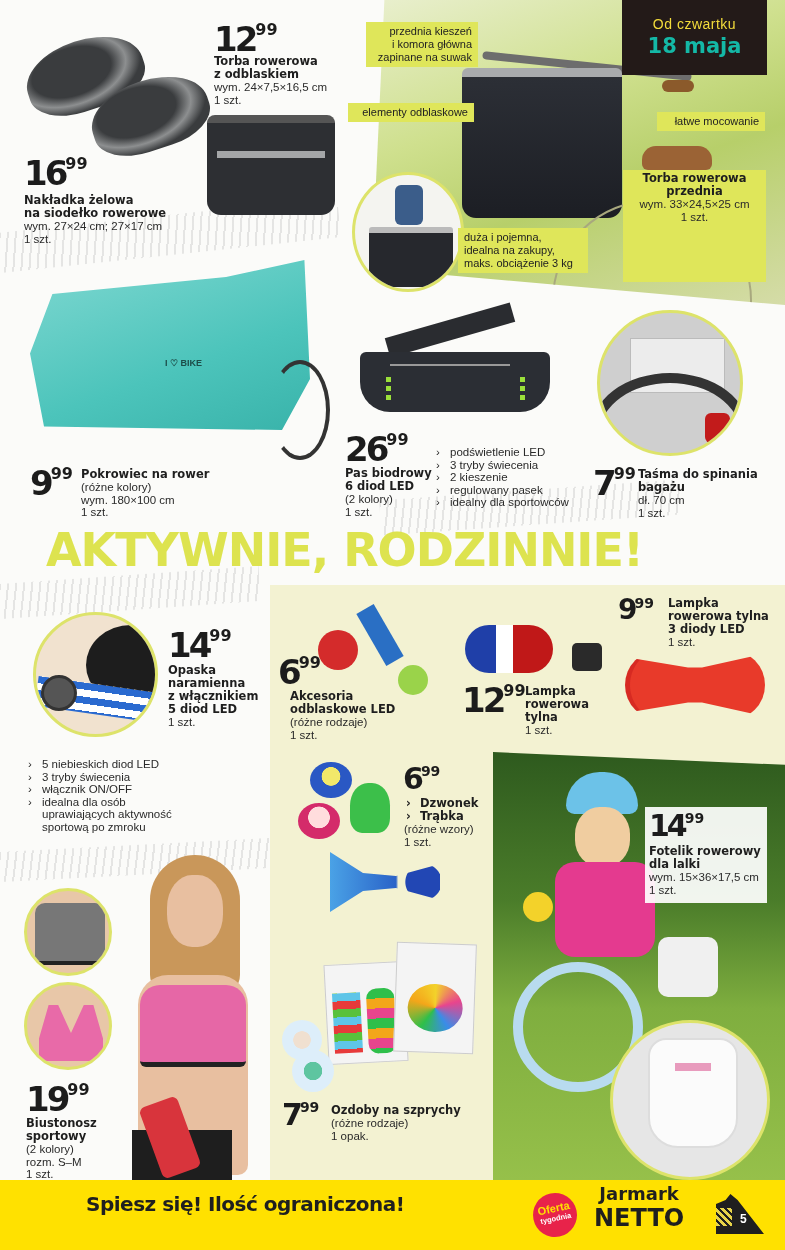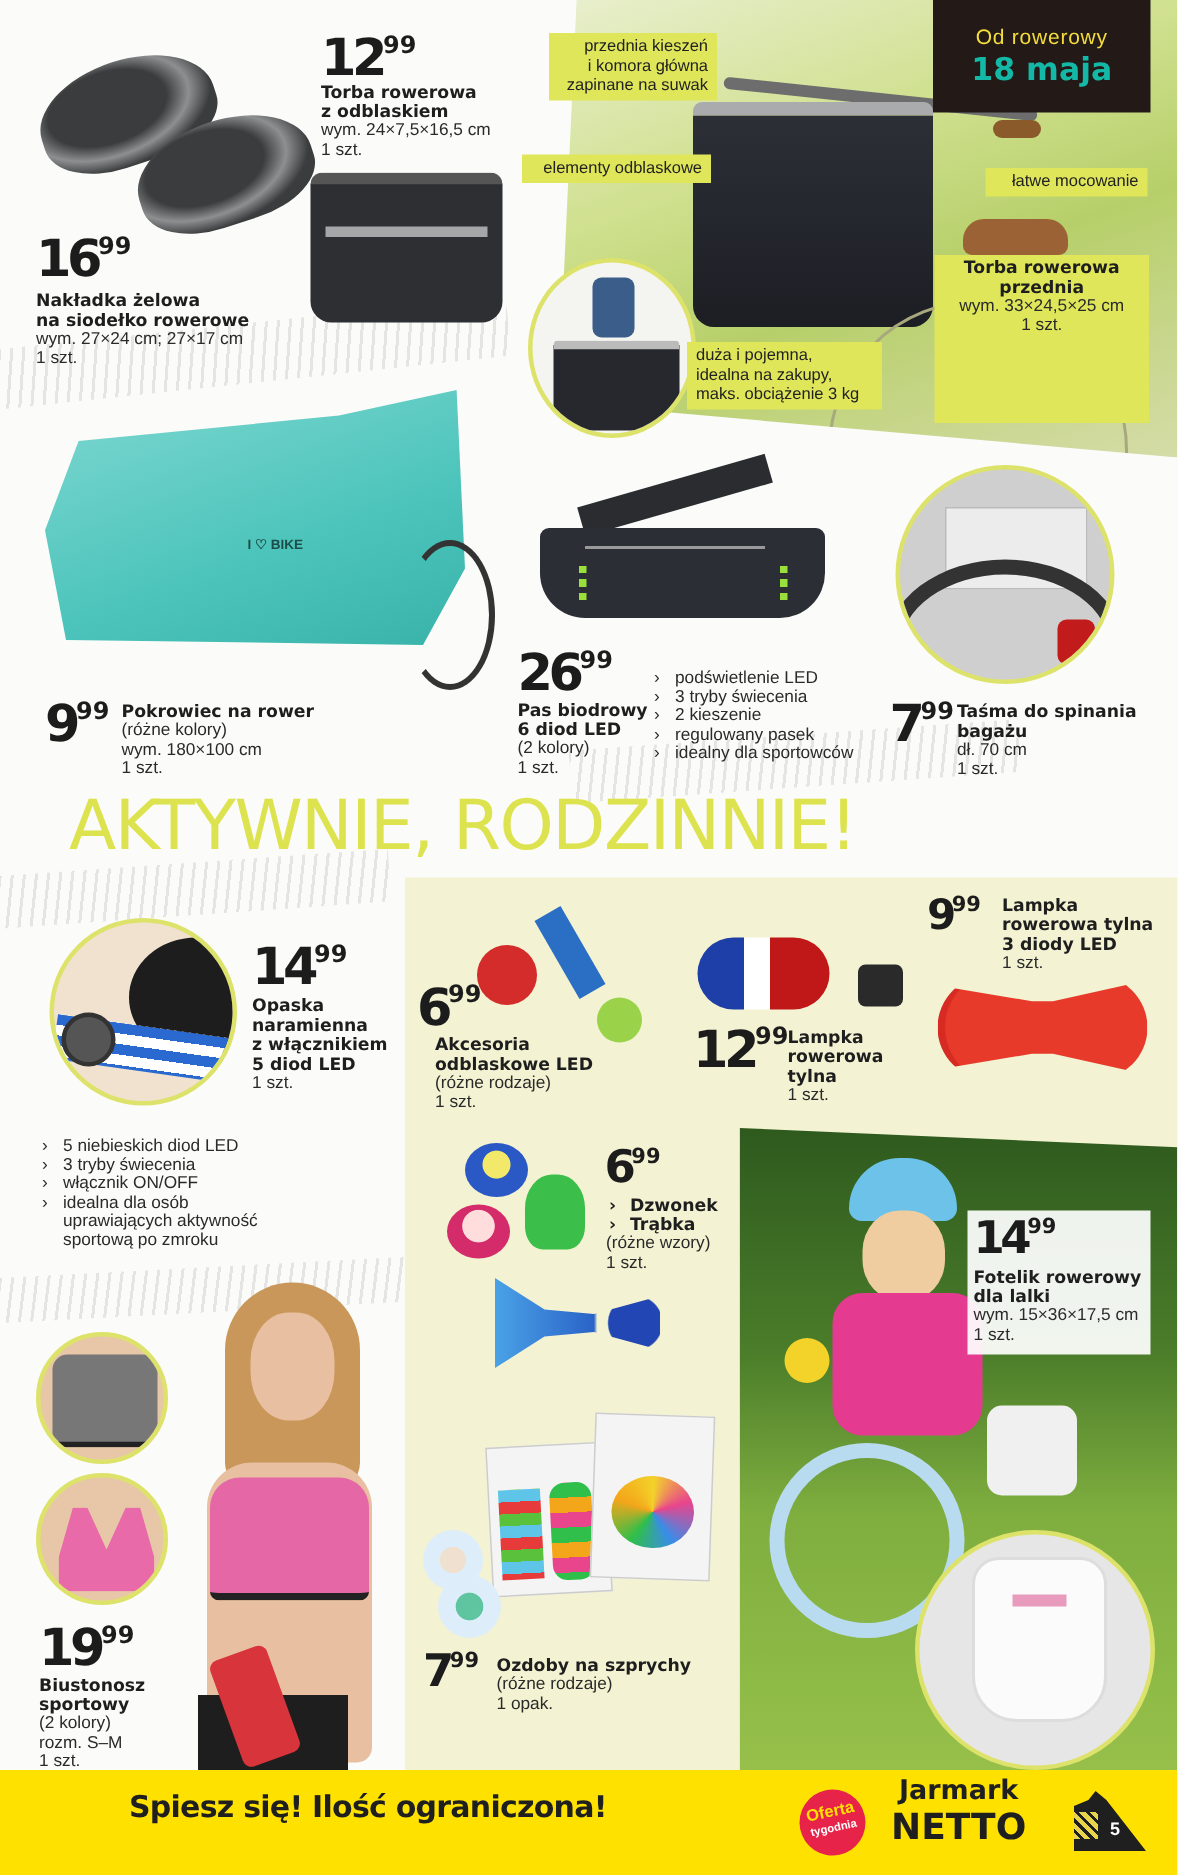--- a/index.html
+++ b/index.html
@@ -26,21 +26,21 @@
 
 <div class="abs" style="left:372px;top:0;width:413px;height:305px;background:linear-gradient(160deg,#e9efce 0%,#cfe08e 35%,#b7cf6a 60%,#d5dca8 100%);clip-path:polygon(3% 0,100% 0,100% 100%,0 88%);">
   <div class="abs" style="left:110px;top:62px;width:210px;height:8px;background:#6d6d6d;border-radius:4px;transform:rotate(6deg)"></div>
   <div class="abs" style="left:290px;top:80px;width:32px;height:12px;background:#8b5a2b;border-radius:6px"></div>
   <div class="abs" style="left:90px;top:68px;width:160px;height:150px;background:linear-gradient(180deg,#2c2f36,#1c1e24);border-radius:6px 6px 14px 14px;border-top:9px solid #a9abad"></div>
   <div class="abs" style="left:270px;top:146px;width:70px;height:24px;background:#9b6335;border-radius:14px 14px 6px 6px"></div>
   <div class="abs" style="left:180px;top:200px;width:200px;height:200px;border-radius:50%;border:2px solid #a8a87e"></div>
 </div>
 
 <div class="abs" style="left:622px;top:0;width:145px;height:75px;background:#231a18;text-align:center;padding-top:16px">
-  <div style="color:#f3dc3b;font-size:14px;letter-spacing:.5px">Od rowerowy</div>
+  <div style="color:#f3dc3b;font-size:14px;letter-spacing:.5px">Od czwartku</div>
   <div style="color:#14b8a6;font-size:21px;font-weight:bold;font-family:'DejaVu Sans',sans-serif;margin-top:2px">18 maja</div>
 </div>
 
 <div class="callout" style="left:366px;top:22px;width:112px">
   <div>przednia kieszeń</div>
   <div>i komora główna</div>
   <div>zapinane na suwak</div>
 </div>
 <div class="callout" style="left:348px;top:103px;width:126px">elementy odblaskowe</div>
 <div class="callout" style="left:657px;top:112px;width:108px">łatwe mocowanie</div>
@@ -132,21 +132,21 @@
 <div class="price" style="left:593px;top:466px;font-size:34px">
   <span class="int">7</span><span class="dec" style="font-size:16px">99</span>
 </div>
 <div class="abs" style="left:638px;top:468px">
   <div class="name">Taśma do spinania</div>
   <div class="name">bagażu</div>
   <div class="txt">dł. 70 cm</div>
   <div class="txt">1 szt.</div>
 </div>
 
-<div class="abs" style="left:46px;top:523px;font-family:'DejaVu Sans',sans-serif;font-weight:normal;font-size:46px;color:#dde34f;letter-spacing:-1px;white-space:nowrap">AKTYWNIE, RODZINNIE!</div>
+<div class="abs" style="left:46px;top:523px;font-family:'DejaVu Sans',sans-serif;font-weight:bold;font-size:46px;color:#dde34f;letter-spacing:-1px;white-space:nowrap">AKTYWNIE, RODZINNIE!</div>
 
 <div class="abs" style="left:270px;top:585px;width:515px;height:595px;background:#f3f2d2"></div>
 
 <div class="abs" style="left:318px;top:630px;width:40px;height:40px;border-radius:50%;background:#d42b2b"></div>
 <div class="abs" style="left:370px;top:605px;width:20px;height:60px;background:#2a6fc4;transform:rotate(-30deg)"></div>
 <div class="abs" style="left:398px;top:665px;width:30px;height:30px;border-radius:50%;background:#9ad34a"></div>
 <div class="price" style="left:278px;top:655px;font-size:34px">
   <span class="int">6</span><span class="dec" style="font-size:16px">99</span>
 </div>
 <div class="abs" style="left:290px;top:690px">

